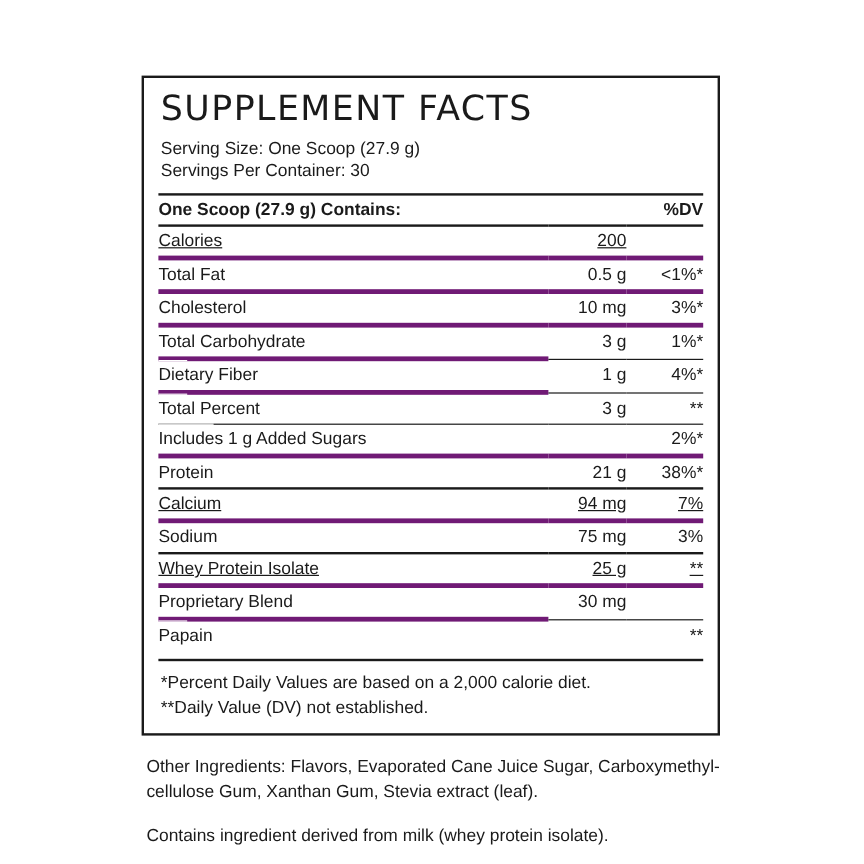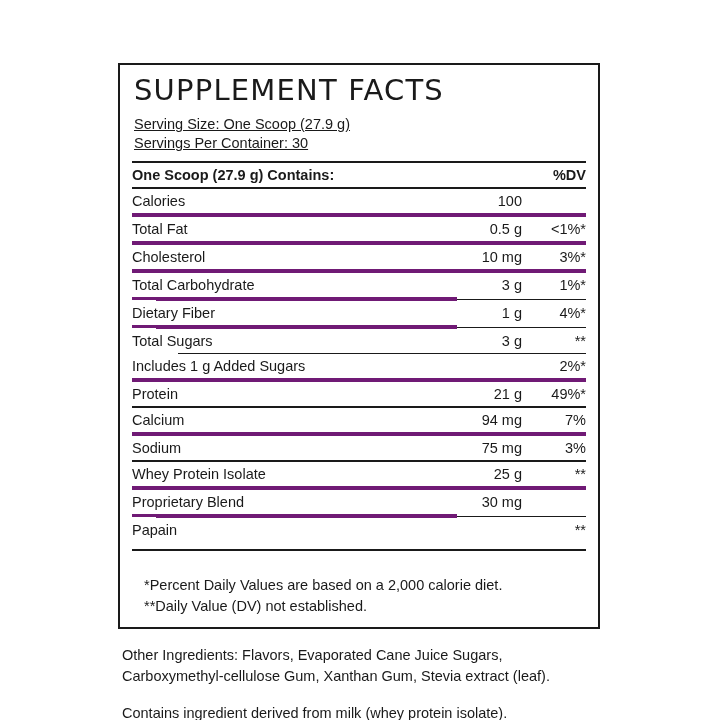--- a/index.html
+++ b/index.html
@@ -31,40 +31,40 @@
     letter-spacing: 1.2px;
     font-weight: 400;
     line-height: 1.1;
     margin: 2px 0 8px 2px;
     font-family: "DejaVu Sans", sans-serif;
   }
   .serving-line {
     font-size: 14.5px;
     line-height: 1.35;
     margin-left: 2px;
-    text-decoration: underline;
   }
   .rule-thick {
     border-top: 2px solid #1a1a1a;
     margin: 7px 0 0 0;
   }
   table.facts {
     width: 100%;
     border-collapse: collapse;
     font-size: 14.5px;
   }
   table.facts td {
     padding: 4px 0 4px 0;
     vertical-align: baseline;
   }
   table.facts tr.row-line > td {
     border-top: 4px solid #701a75;
   }
   table.facts tr.row-topthick > td {
     border-top: 2px solid #1a1a1a;
+    text-decoration: underline;
   }
   td.name { text-align: left; padding-left: 2px; }
   td.amount { text-align: right; padding-right: 26px; white-space: nowrap; }
   td.dv { text-align: right; width: 64px; padding-right: 4px; white-space: nowrap; }
   .bold { font-weight: bold; }
   .ind1 { padding-left: 26px; }
   .ind2 { padding-left: 48px; }
   
   tr.row-part-1 > td.name { border-top: 4px solid #701a75; }
   tr.row-part-1 > td.amount,
@@ -88,22 +88,22 @@
     height: 1px;
     background: #ffffff;
   }
   tr.row-part-2 > td.name { position: relative; border-top: 1px solid #1a1a1a; }
   tr.row-part-2 > td.amount,
   tr.row-part-2 > td.dv { border-top: 1px solid #1a1a1a; }
 
   .footnotes {
     font-size: 14.5px;
     line-height: 1.45;
-    margin-left: 12px;
-    padding-top: 24px;
+    margin-left: 2px;
+    padding-top: 8px;
   }
   .below {
     margin-top: 16px;
     font-size: 14.5px;
     line-height: 1.45;
     padding-left: 4px;
   }
   .below p { margin: 0 0 16px 0; }
   .below p:last-child { margin-bottom: 0; }
 </style>
@@ -124,21 +124,21 @@
     <table class="facts">
       <tbody>
         <tr>
           <td class="name bold">One Scoop (27.9 g) Contains:</td>
           <td class="amount"></td>
           <td class="dv bold">%DV</td>
         </tr>
 
         <tr class="row-topthick">
           <td class="name">Calories</td>
-          <td class="amount">100</td>
+          <td class="amount">200</td>
           <td class="dv"></td>
         </tr>
 
         <tr class="row-line">
           <td class="name">Total Fat</td>
           <td class="amount">0.5 g</td>
           <td class="dv">&lt;1%*</td>
         </tr>
 
         <tr class="row-line">
@@ -153,35 +153,35 @@
           <td class="dv">1%*</td>
         </tr>
 
         <tr class="row-part-1">
           <td class="name ind1">Dietary Fiber</td>
           <td class="amount">1 g</td>
           <td class="dv">4%*</td>
         </tr>
 
         <tr class="row-part-1">
-          <td class="name ind1">Total Sugars</td>
+          <td class="name ind1">Total Percent</td>
           <td class="amount">3 g</td>
           <td class="dv">**</td>
         </tr>
 
         <tr class="row-part-2">
           <td class="name ind2">Includes 1 g Added Sugars</td>
           <td class="amount"></td>
           <td class="dv">2%*</td>
         </tr>
 
         <tr class="row-line">
           <td class="name">Protein</td>
           <td class="amount">21 g</td>
-          <td class="dv">49%*</td>
+          <td class="dv">38%*</td>
         </tr>
 
         <tr class="row-topthick">
           <td class="name">Calcium</td>
           <td class="amount">94 mg</td>
           <td class="dv">7%</td>
         </tr>
 
         <tr class="row-line">
           <td class="name">Sodium</td>
@@ -213,17 +213,17 @@
     <div class="rule-thick"></div>
 
     <div class="footnotes">
       <div>*Percent Daily Values are based on a 2,000 calorie diet.</div>
       <div>**Daily Value (DV) not established.</div>
     </div>
 
   </div>
 
   <div class="below">
-    <p>Other Ingredients: Flavors, Evaporated Cane Juice Sugars, Carboxymethyl-cellulose Gum, Xanthan Gum, Stevia extract (leaf).</p>
+    <p>Other Ingredients: Flavors, Evaporated Cane Juice Sugar, Carboxymethyl-cellulose Gum, Xanthan Gum, Stevia extract (leaf).</p>
     <p>Contains ingredient derived from milk (whey protein isolate).</p>
   </div>
 
 </div>
 
 </body></html>

